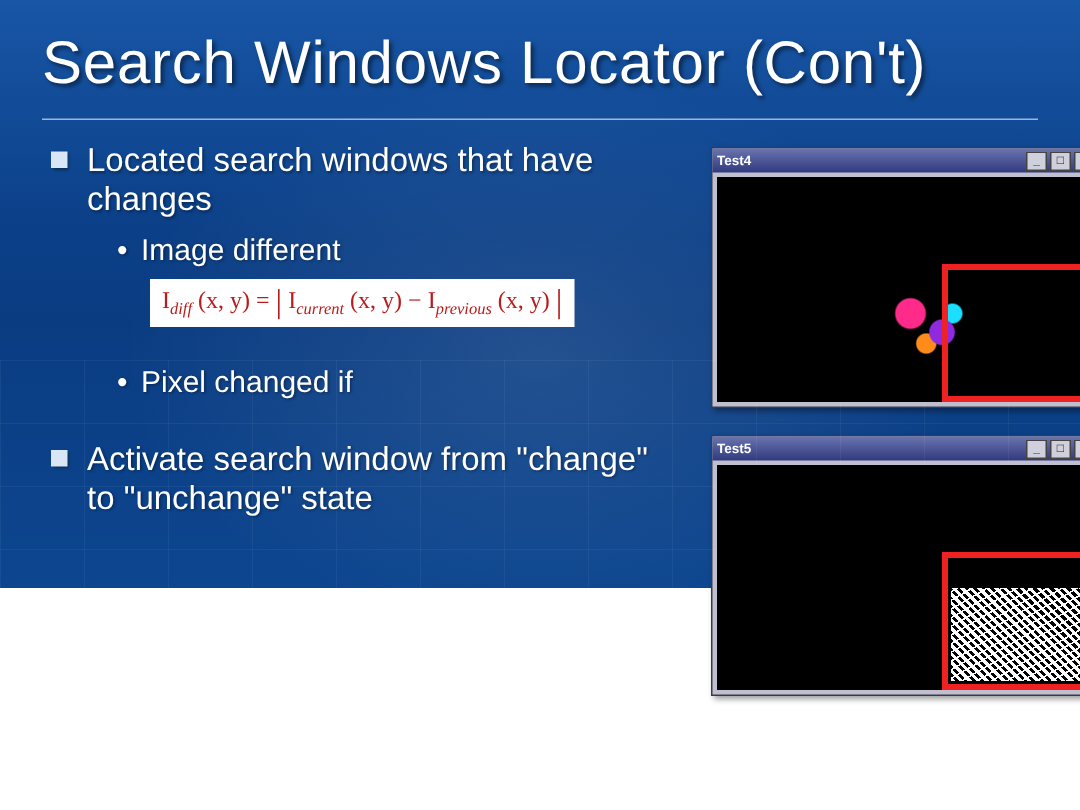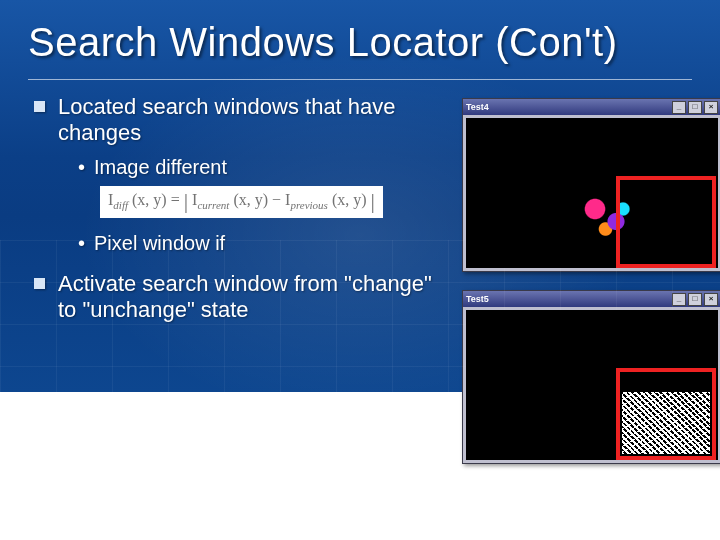--- a/index.html
+++ b/index.html
@@ -39,21 +39,21 @@
     text-shadow: 2px 2px 3px rgba(0,0,0,0.5);
     letter-spacing: 0.5px;
   }
   .rule {
     border: none;
     border-top: 1px solid rgba(255,255,255,0.6);
     margin: 0 0 14px 0;
   }
   .body {
     display: flex;
-    gap: 16px;
+    gap: 28px;
   }
   .text-col {
     flex: 0 0 418px;
     font-size: 22px;
   }
   ul.top {
     list-style: none;
     margin: 0;
     padding: 0;
   }
@@ -72,34 +72,34 @@
     background: #d9e6f6;
     box-shadow: 1px 1px 2px rgba(0,0,0,0.4);
   }
   ul.sub {
     list-style: none;
     margin: 10px 0 0 0;
     padding: 0 0 0 20px;
     font-size: 20px;
   }
   ul.sub > li {
-    margin-bottom: 14px;
+    margin-bottom: 26px;
     position: relative;
     padding-left: 16px;
   }
   ul.sub > li::before {
     content: "•";
     position: absolute;
     left: 0; top: 0;
   }
   .formula {
     display: block;
     margin: 6px 0 0 6px;
     background: #fff;
-    color: #737373;
+    color: #b91c1c;
     font-family: "Times New Roman", Times, serif;
     font-size: 16px;
     padding: 4px 8px 6px 8px;
     text-shadow: none;
     line-height: 1;
     width: max-content;
   }
   .formula .sub { font-size: 11px; vertical-align: sub; }
   .formula .big { font-size: 22px; vertical-align: -3px; }
   .italic { font-style: italic; }
@@ -181,21 +181,21 @@
     <div class="text-col">
       <ul class="top">
         <li>
           <span>Located search windows that have changes</span>
           <ul class="sub">
             <li>
               <span>Image different</span>
               <span class="formula">I<span class="sub italic">diff</span> (x, y) = <span class="big">|</span> I<span class="sub italic">current</span> (x, y) − I<span class="sub italic">previous</span> (x, y) <span class="big">|</span></span>
             </li>
             <li>
-              <span>Pixel window if</span>
+              <span>Pixel changed if</span>
             </li>
           </ul>
         </li>
         <li>
           <span>Activate search window from "change" to "unchange" state</span>
         </li>
       </ul>
     </div>
 
     <div class="img-col">

